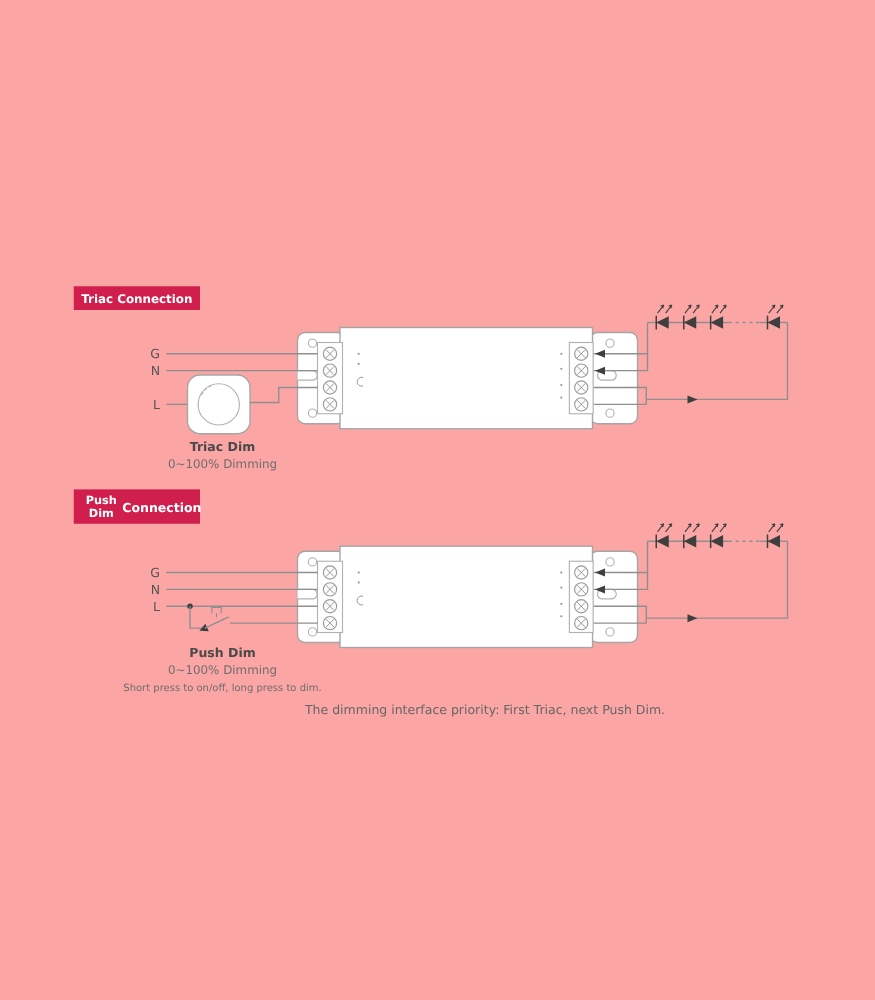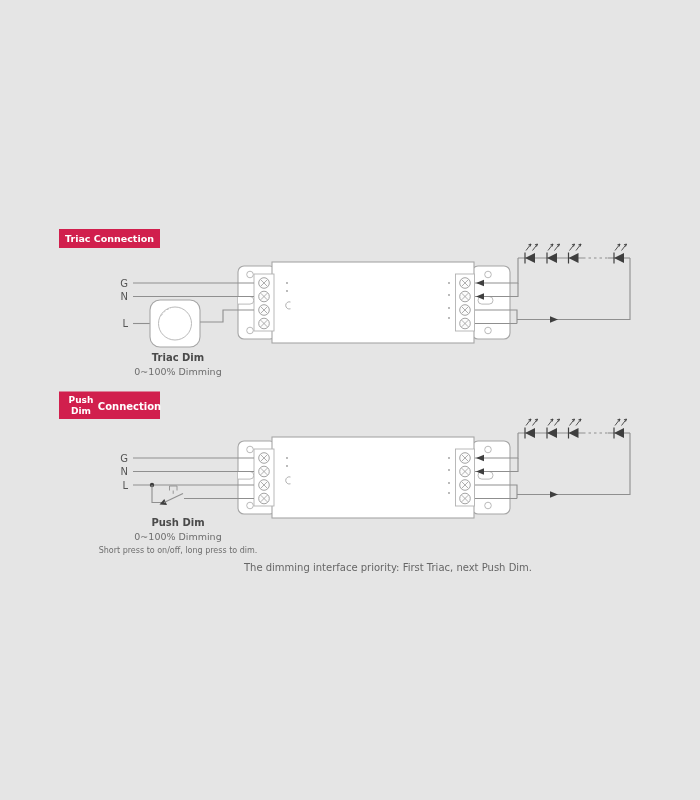--- a/index.html
+++ b/index.html
@@ -1,16 +1,16 @@
 <!DOCTYPE html>
 <html><head>
 <meta charset="utf-8">
 <style>
   html,body{margin:0;padding:0;background:#ffffff;}
-  .page{position:relative;width:700px;height:800px;background:#e5e5e5;overflow:hidden;}
+  .page{position:relative;width:700px;height:800px;background:#fca5a5;overflow:hidden;}
   svg{position:absolute;left:0;top:0;}
   text{font-family:"DejaVu Sans","Liberation Sans",sans-serif;fill:#555555;}
   .wire{stroke:#8f8f8f;stroke-width:1.1;fill:none;}
   .wire-thin{stroke:#8f8f8f;stroke-width:0.9;fill:none;}
   .outline{stroke:#a6a6a6;stroke-width:1.1;fill:#ffffff;}
   .outline-thin{stroke:#b2b2b2;stroke-width:0.9;fill:#ffffff;}
   .screw{stroke:#9a9a9a;stroke-width:0.9;fill:#fcfcfc;}
   .screwx{stroke:#9a9a9a;stroke-width:0.8;}
   .mark{fill:#9c9c9c;}
   .markline{stroke:#9c9c9c;stroke-width:0.8;fill:none;}

